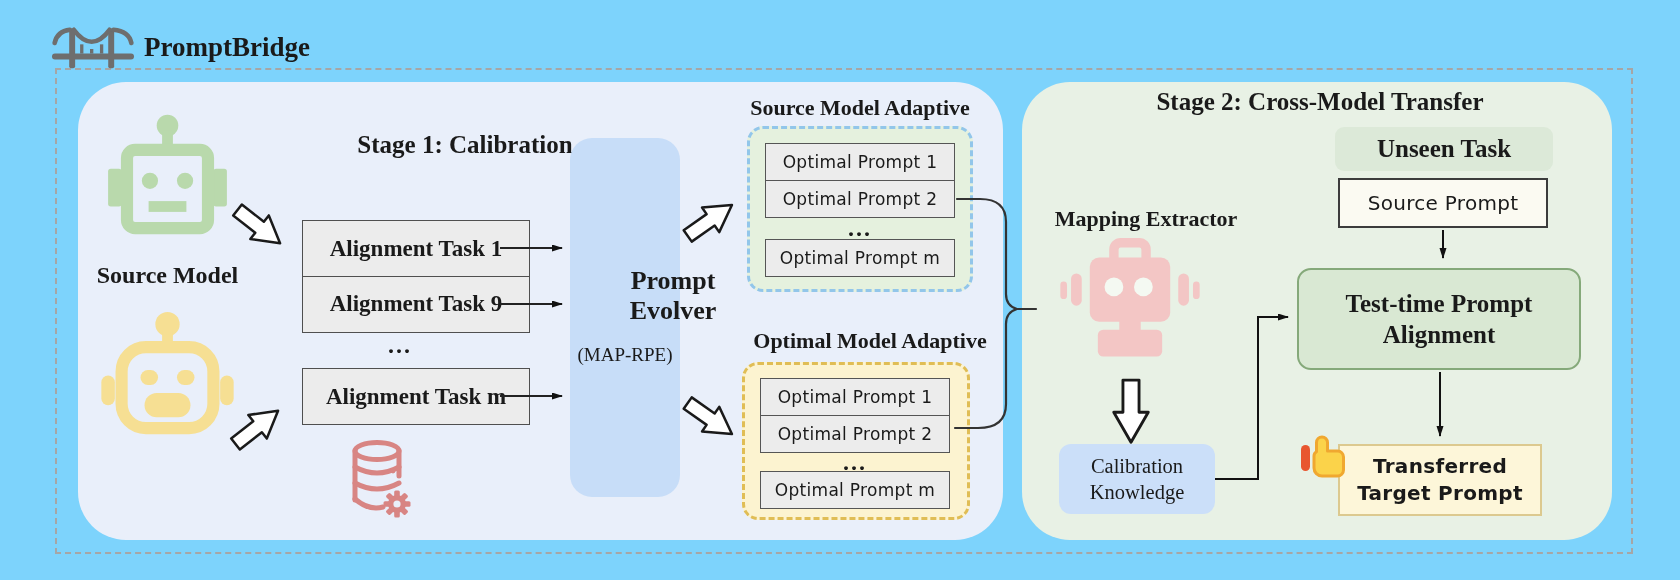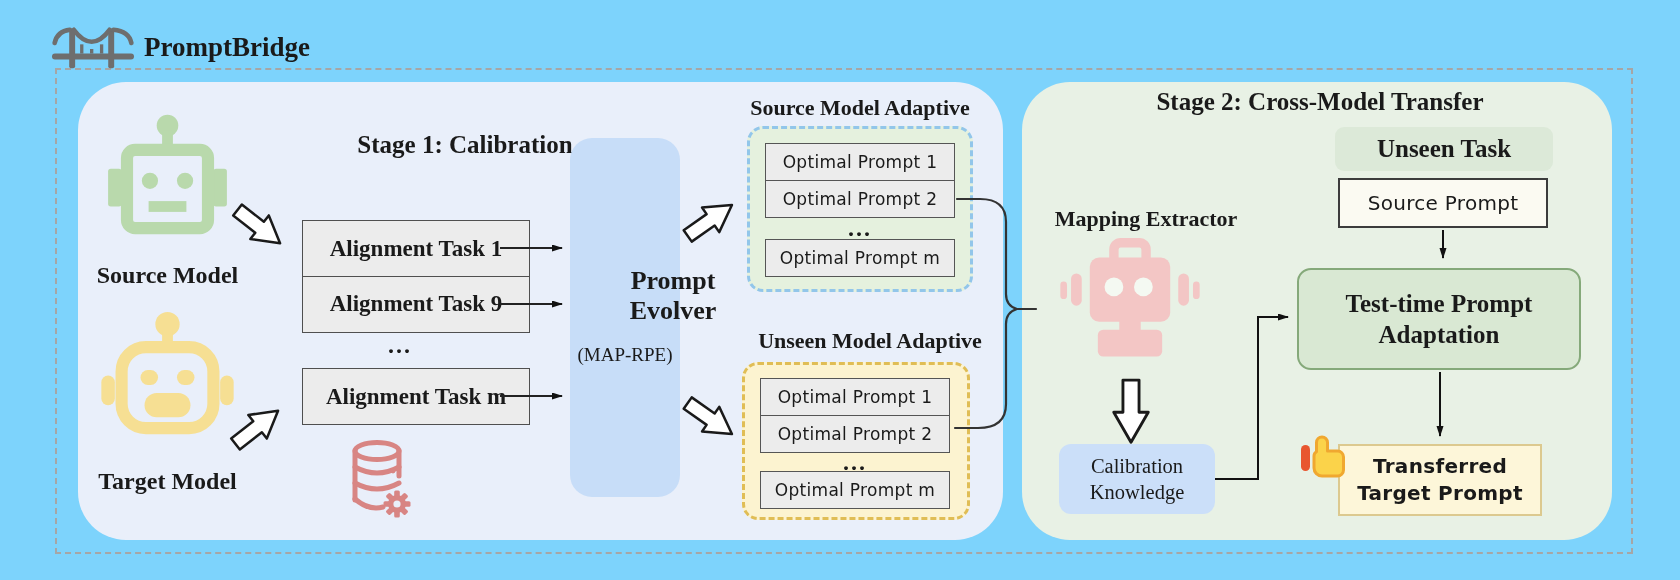--- a/index.html
+++ b/index.html
@@ -110,21 +110,20 @@
         <rect x="46" y="17" width="8" height="14"></rect>
         <rect x="1" y="50" width="10" height="22" rx="5"></rect>
         <rect x="89" y="50" width="10" height="22" rx="5"></rect>
         <rect x="30" y="46" width="13" height="11" rx="5.5"></rect>
         <rect x="57" y="46" width="13" height="11" rx="5.5"></rect>
         <rect x="33" y="63" width="34" height="18" rx="9"></rect>
       </g>
       <rect x="16" y="29" width="68" height="60" rx="18" fill="none" stroke="#f6df93" stroke-width="9"></rect>
     </svg>
   </div>
-  <div class="abs model-label center" style="left:85px;top:468px;width:165px;">Target Model</div>
 
   <div class="abs task-box" style="left:302px;top:220px;">Alignment Task 1</div>
   <div class="abs task-box" style="left:302px;top:275.5px;">Alignment Task 9</div>
   <div class="abs dots center" style="left:302px;top:338px;width:196px;">...</div>
   <div class="abs task-box" style="left:302px;top:368px;">Alignment Task m</div>
 
   <div class="abs" style="left:350px;top:440px;">
     <svg width="64" height="84" viewBox="0 0 64 84">
       <g stroke="#d88583" stroke-width="5" fill="none" stroke-linecap="round">
         <ellipse cx="27" cy="11" rx="22" ry="8.5"></ellipse>
@@ -161,21 +160,21 @@
   </div>
 
   <div class="abs adaptive-title center" style="left:730px;top:95px;width:260px;">Source Model Adaptive</div>
   <div class="abs adaptive-box src">
     <div class="abs opt-box comic" style="top:14px;">Optimal Prompt 1</div>
     <div class="abs opt-box comic" style="top:50.5px;">Optimal Prompt 2</div>
     <div class="abs dots center opt-dots" style="top:92px;">...</div>
     <div class="abs opt-box comic" style="top:110px;">Optimal Prompt m</div>
   </div>
 
-  <div class="abs adaptive-title center" style="left:740px;top:328px;width:260px;">Unseen Model Adaptive</div>
+  <div class="abs adaptive-title center" style="left:740px;top:328px;width:260px;">Optimal Model Adaptive</div>
   <div class="abs adaptive-box tgt">
     <div class="abs opt-box comic" style="top:13px;">Optimal Prompt 1</div>
     <div class="abs opt-box comic" style="top:49.5px;">Optimal Prompt 2</div>
     <div class="abs dots center opt-dots" style="top:90px;">...</div>
     <div class="abs opt-box comic" style="top:106px;">Optimal Prompt m</div>
   </div>
 
   <div class="abs adaptive-title center" style="left:1030px;top:206px;width:232px;">Mapping Extractor</div>
   <div class="abs" style="left:1060px;top:236px;">
     <svg width="140" height="134" viewBox="0 0 104 100">
@@ -198,21 +197,21 @@
     <div>Calibration</div>
     <div>Knowledge</div>
   </div>
 
   <div class="abs srcprompt comic center">Source Prompt</div>
 
   <div class="abs unseen center">Unseen Task</div>
 
   <div class="abs testtime center">
     <div>Test-time Prompt</div>
-    <div>Adaptation</div>
+    <div>Alignment</div>
   </div>
 
   <div class="abs transferred comic center">
     <div>Transferred</div>
     <div>Target Prompt</div>
   </div>
   <div class="abs" style="left:1296px;top:433px;">
     <svg width="52" height="48" viewBox="0 0 52 48">
       <rect x="5" y="12" width="9" height="26" rx="4.5" fill="#e8562f"></rect>
       <path d="M26,4 a5.5,5.5 0 0 1 5.5,5.5 V18 h10 a6,6 0 0 1 6,6 v13 a6,6 0 0 1 -6,6 H26 a8,8 0 0 1 -8,-8 V23 a5,5 0 0 1 2.5,-4.3 V9.5 A5.5,5.5 0 0 1 26,4 z" fill="#fbd34a" stroke="#f0a830" stroke-width="3" stroke-linejoin="round"></path>

